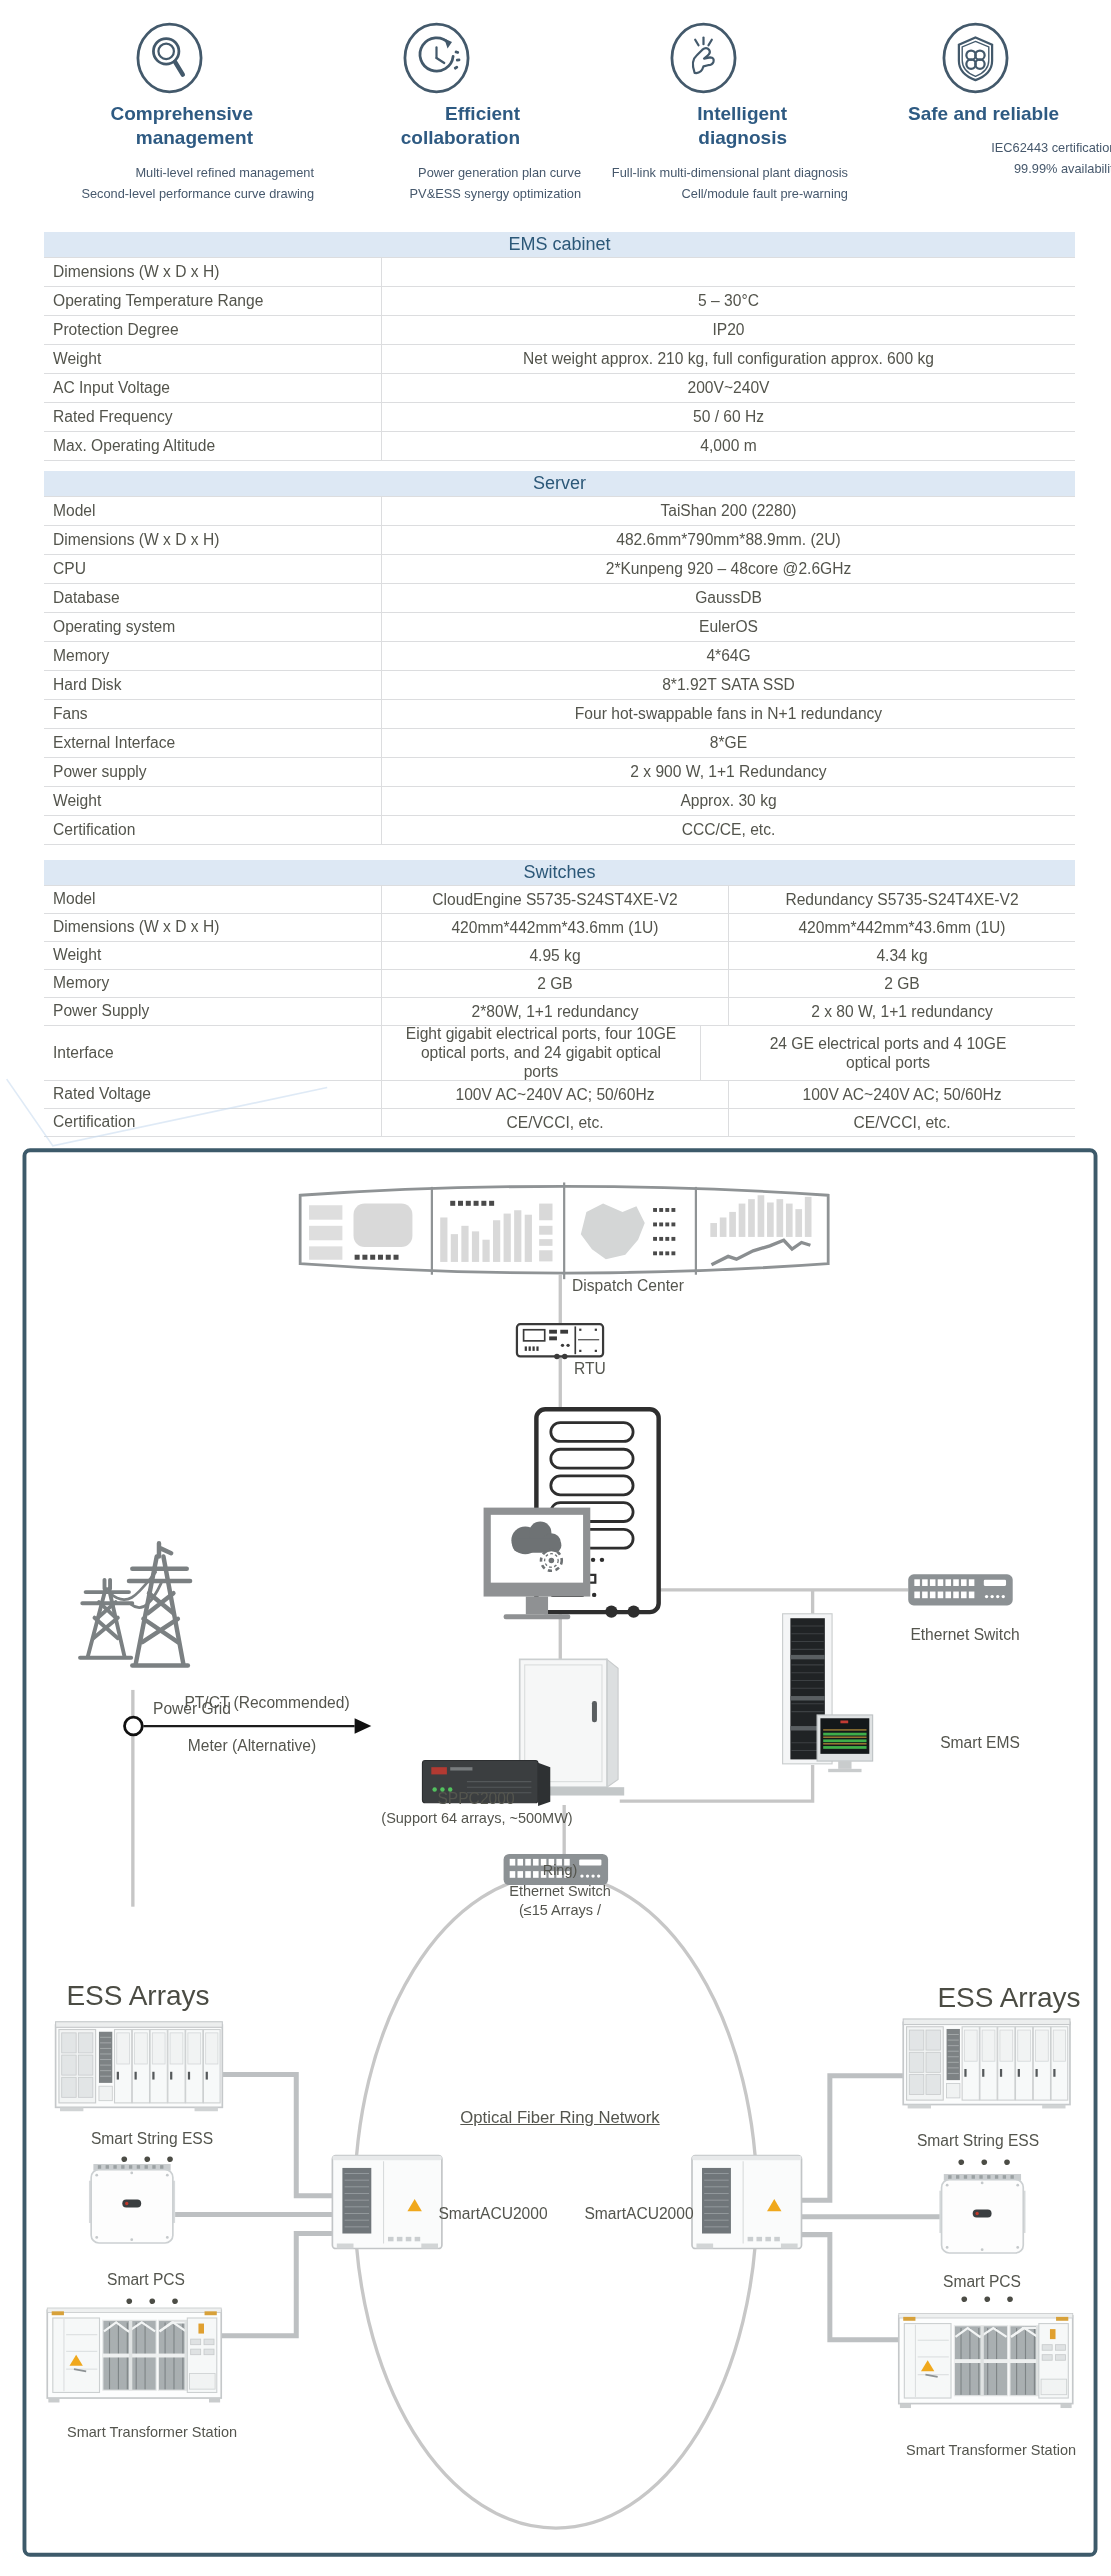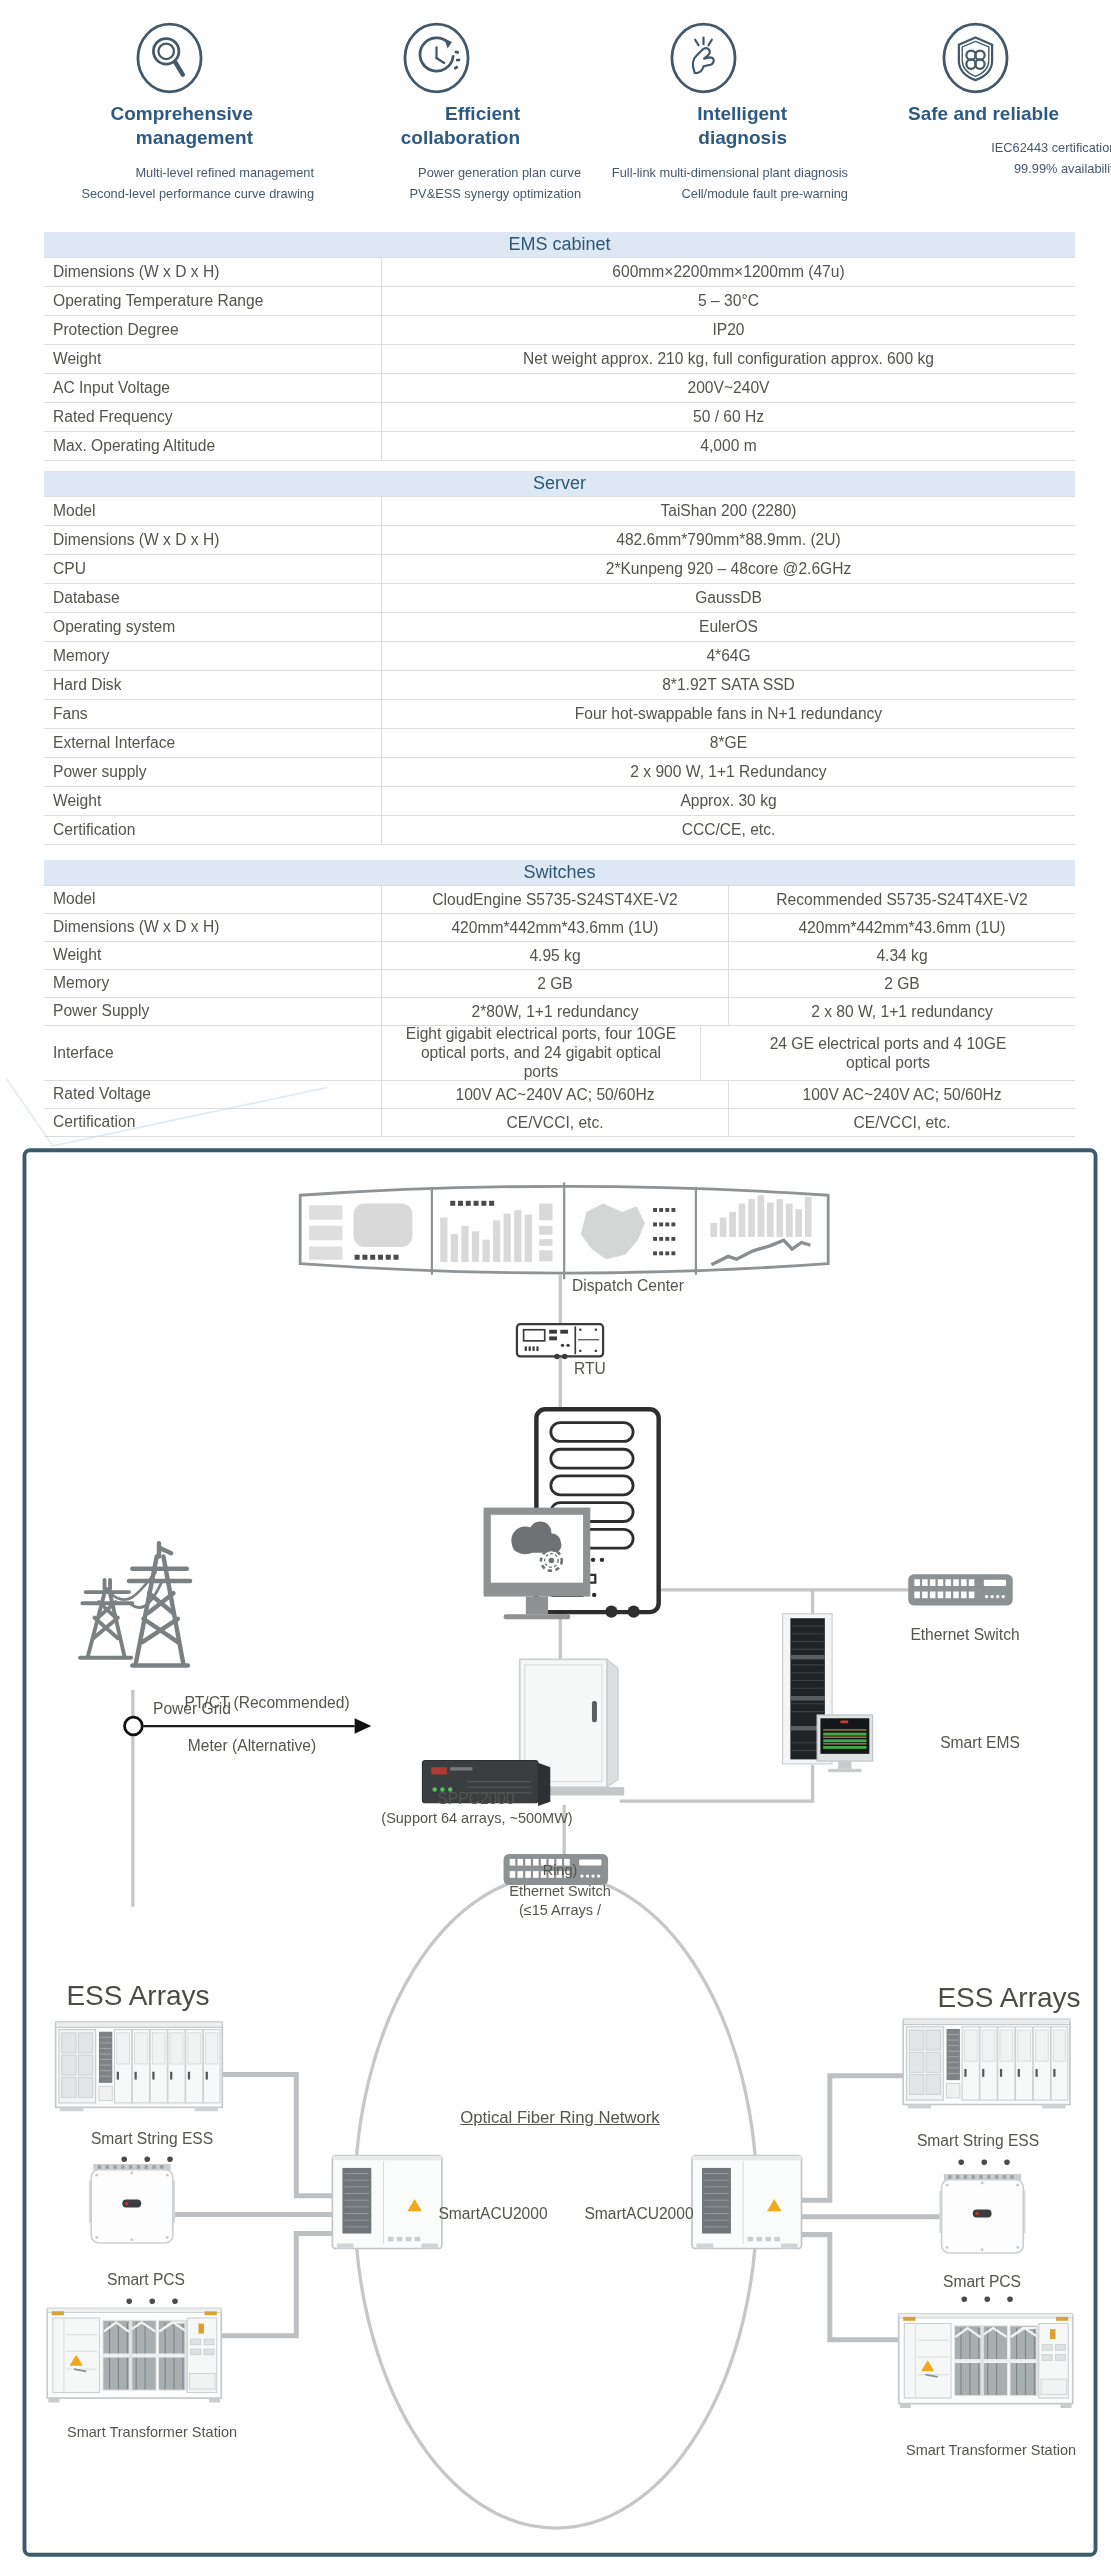--- a/index.html
+++ b/index.html
@@ -104,21 +104,20 @@
   <div class="fdesc">
     <div>IEC62443 certification.</div>
     <div>99.99% availability</div>
   </div>
 </div>
 
 <div class="tbl" style="top:232px">
   <div class="tband">EMS cabinet</div>
   <div class="trow first h53">
     <div class="tlabel">Dimensions (W x D x H)</div>
-    <div class="tvalue">600mm×2200mm×1200mm (47u)</div>
   </div>
   <div class="trow h53">
     <div class="tlabel">Operating Temperature Range</div>
     <div class="tvalue">5 – 30°C</div>
   </div>
   <div class="trow h53">
     <div class="tlabel">Protection Degree</div>
     <div class="tvalue">IP20</div>
   </div>
   <div class="trow h53">
@@ -189,21 +188,21 @@
     <div class="tlabel">Certification</div>
     <div class="tvalue">CCC/CE, etc.</div>
   </div>
 </div>
 
 <div class="tbl" style="top:860px">
   <div class="tband">Switches</div>
   <div class="trow first h50">
     <div class="tlabel">Model</div>
     <div class="tvalue split">CloudEngine S5735-S24ST4XE-V2</div>
-    <div class="tvalue split2">Recommended S5735-S24T4XE-V2</div>
+    <div class="tvalue split2">Redundancy S5735-S24T4XE-V2</div>
   </div>
   <div class="trow h50">
     <div class="tlabel">Dimensions (W x D x H)</div>
     <div class="tvalue split">420mm*442mm*43.6mm (1U)</div>
     <div class="tvalue split2">420mm*442mm*43.6mm (1U)</div>
   </div>
   <div class="trow h50">
     <div class="tlabel">Weight</div>
     <div class="tvalue split">4.95 kg</div>
     <div class="tvalue split2">4.34 kg</div>

